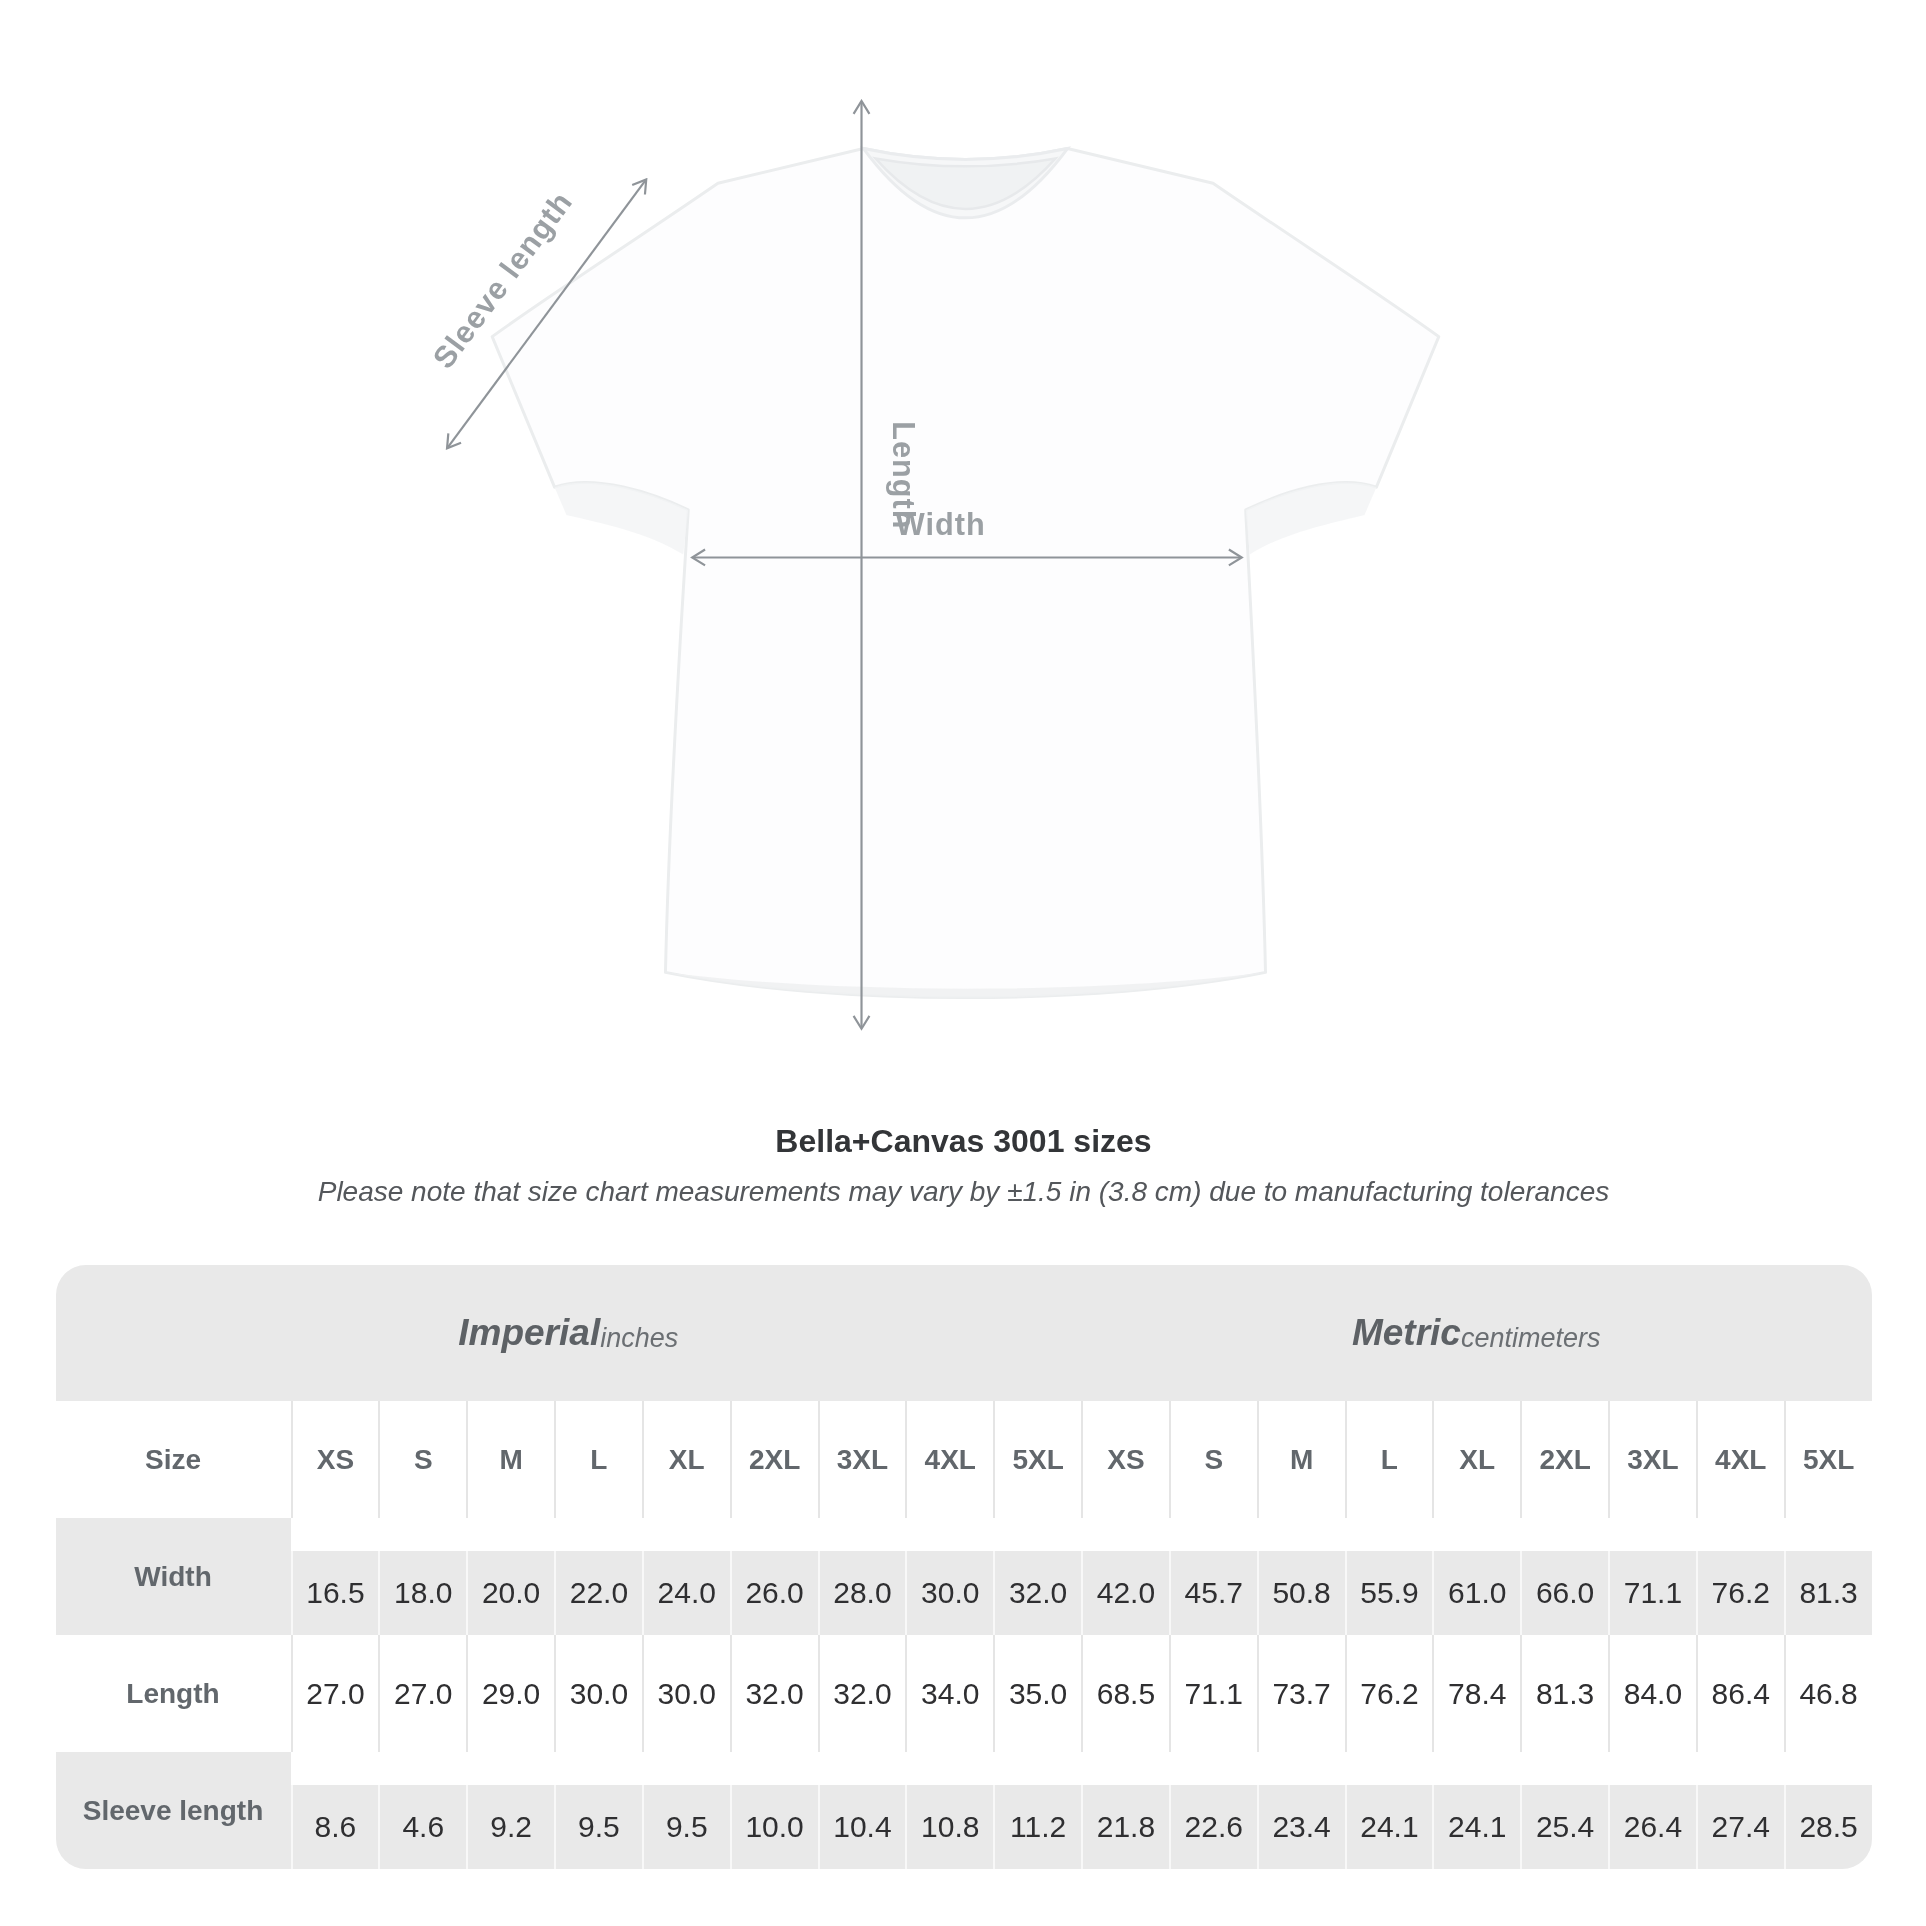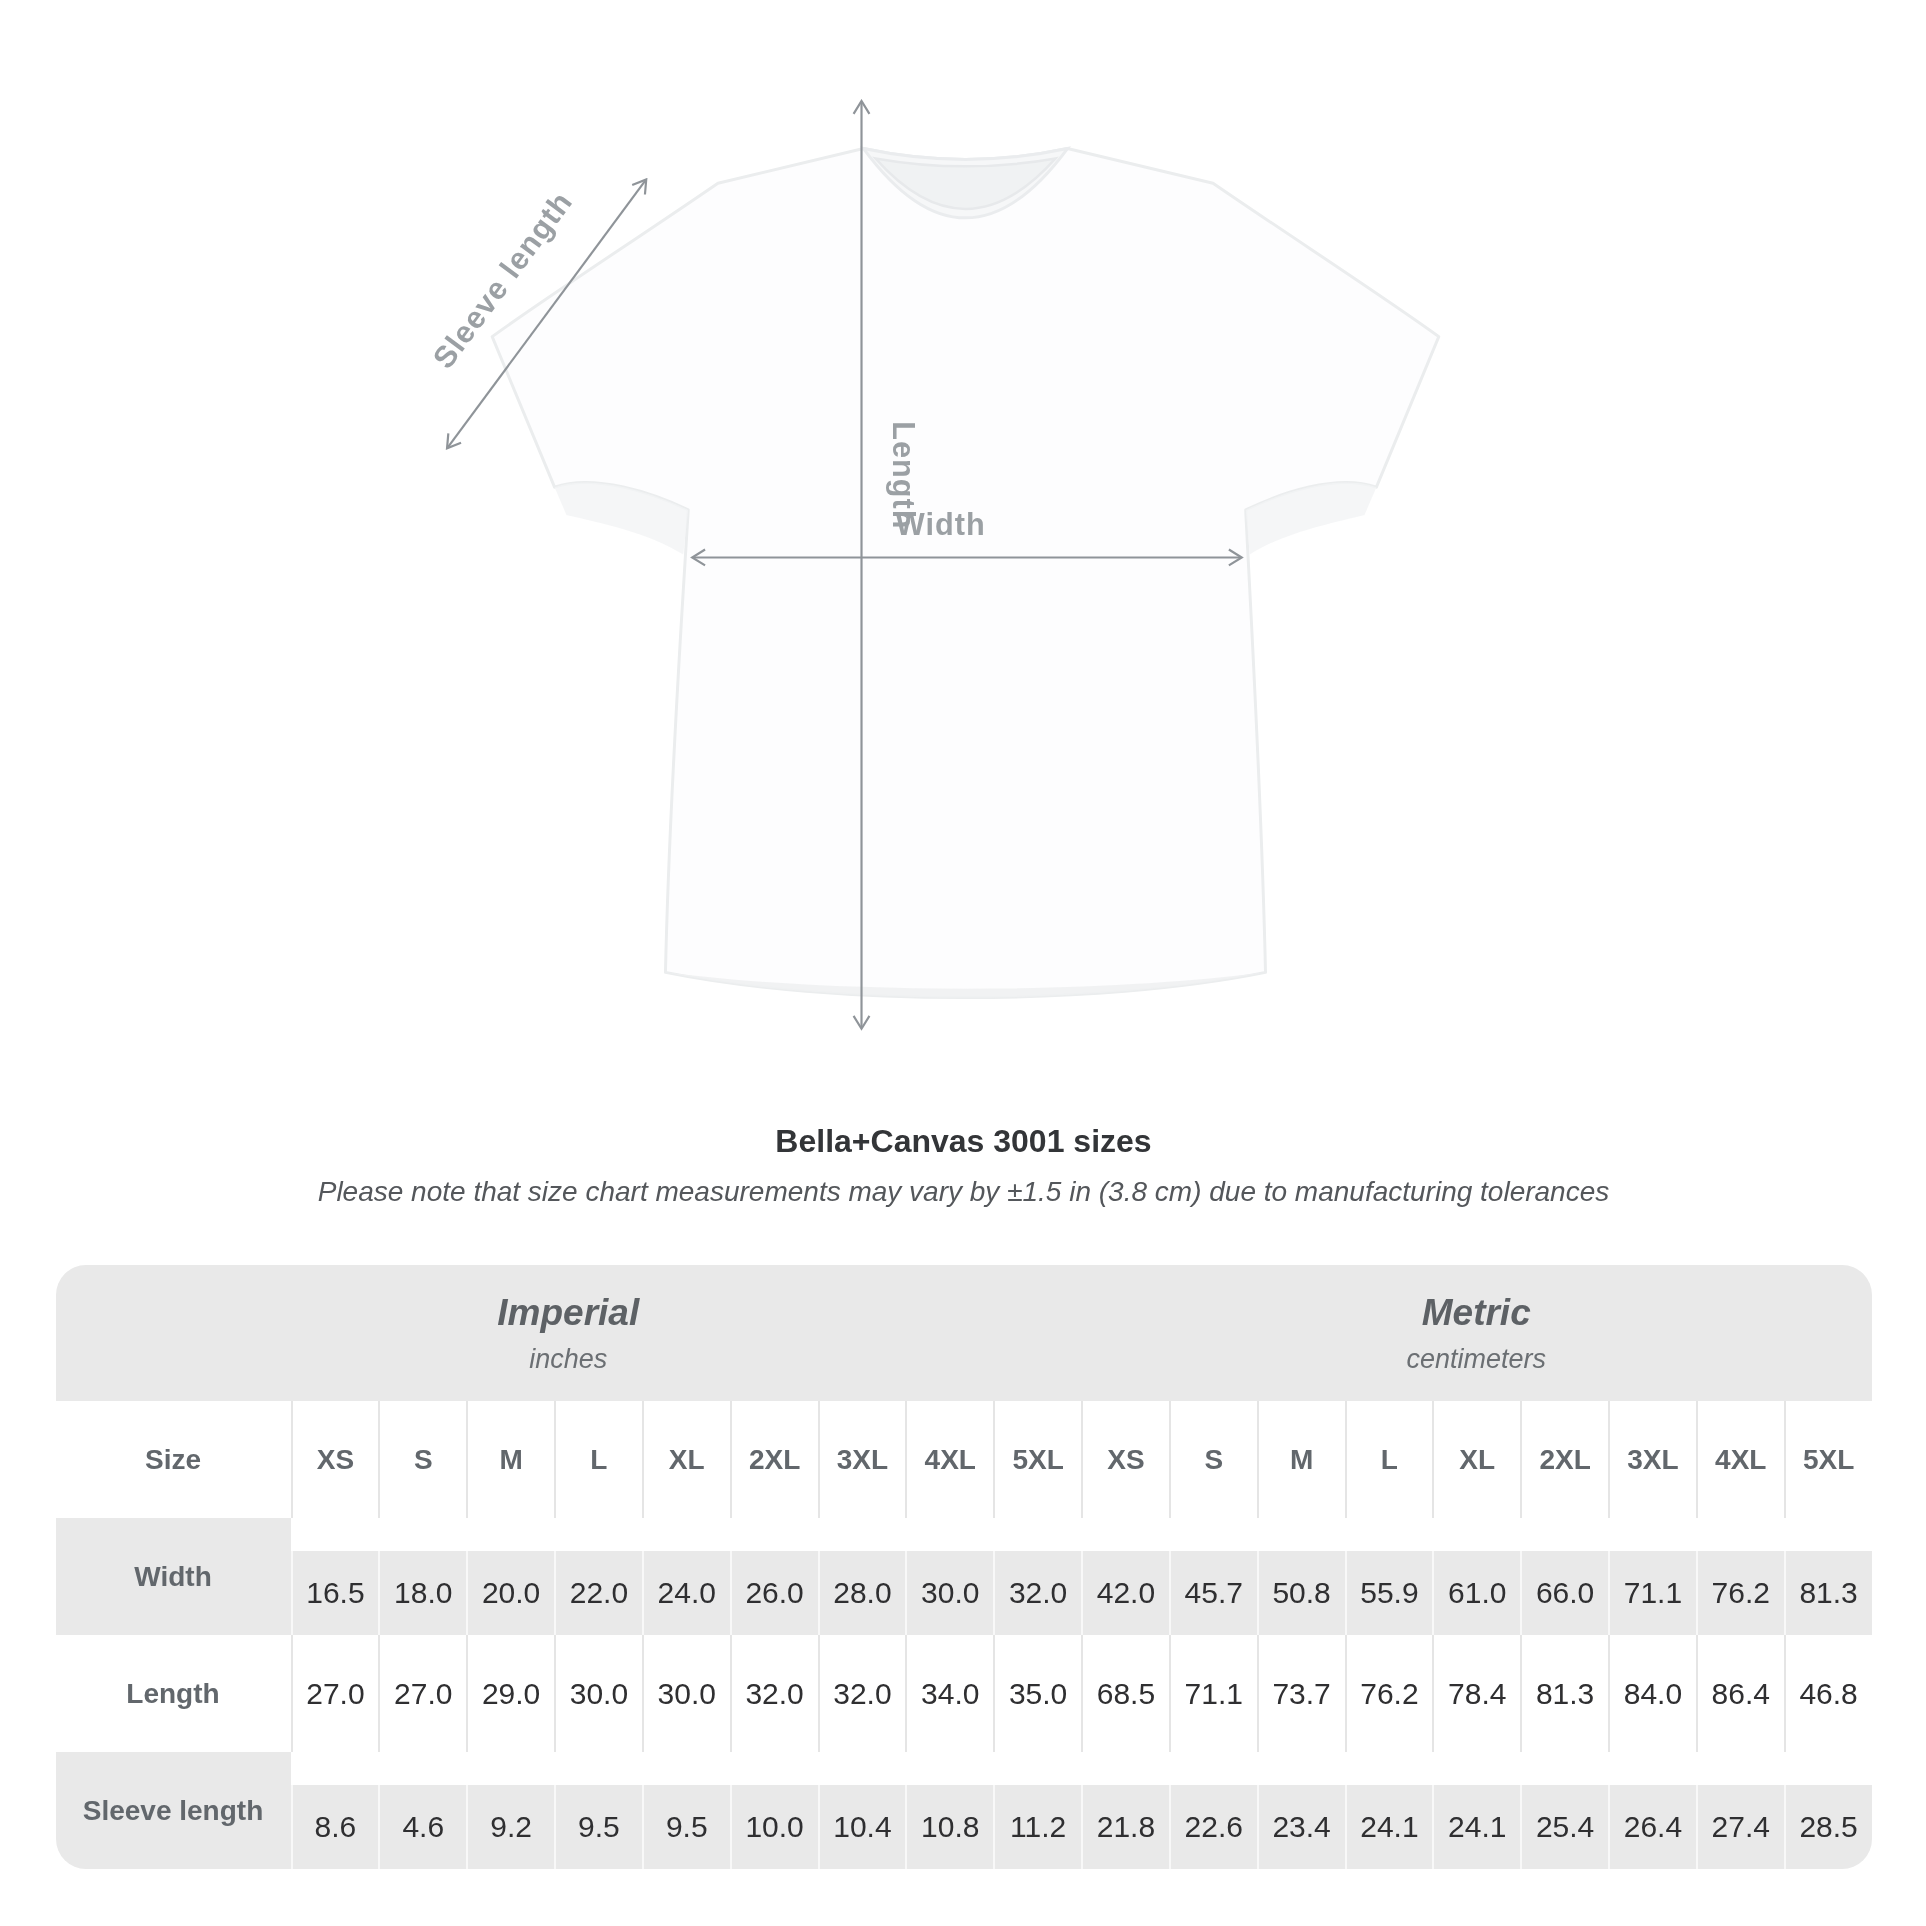--- a/index.html
+++ b/index.html
@@ -30,21 +30,21 @@
   
   .size-table{
     width:1816px;margin:57px auto 0 auto;
     display:grid;
     grid-template-columns:235px repeat(18,1fr);
     grid-template-rows:136px 117px 117px 117px 117px;
     border-radius:30px;overflow:hidden;
   }
   .band{
     background:#e9e9e9;
-    display:flex;flex-direction:column;align-items:center;justify-content:center;
+    display:flex;align-items:center;justify-content:center;
   }
   .band-left{grid-column:1/11;}
   .band-right{grid-column:11/20;text-align:right;}
   .band .g-label{font-size:37px;font-weight:bold;font-style:italic;color:#5d6165;}
   .band .g-sub{font-size:27px;font-style:italic;color:#6b6f73;margin-top:10px;}
 
   .cell{
     display:flex;align-items:center;justify-content:center;
     background:#ffffff;font-size:30px;color:#2f2f31;white-space:nowrap;
   }

